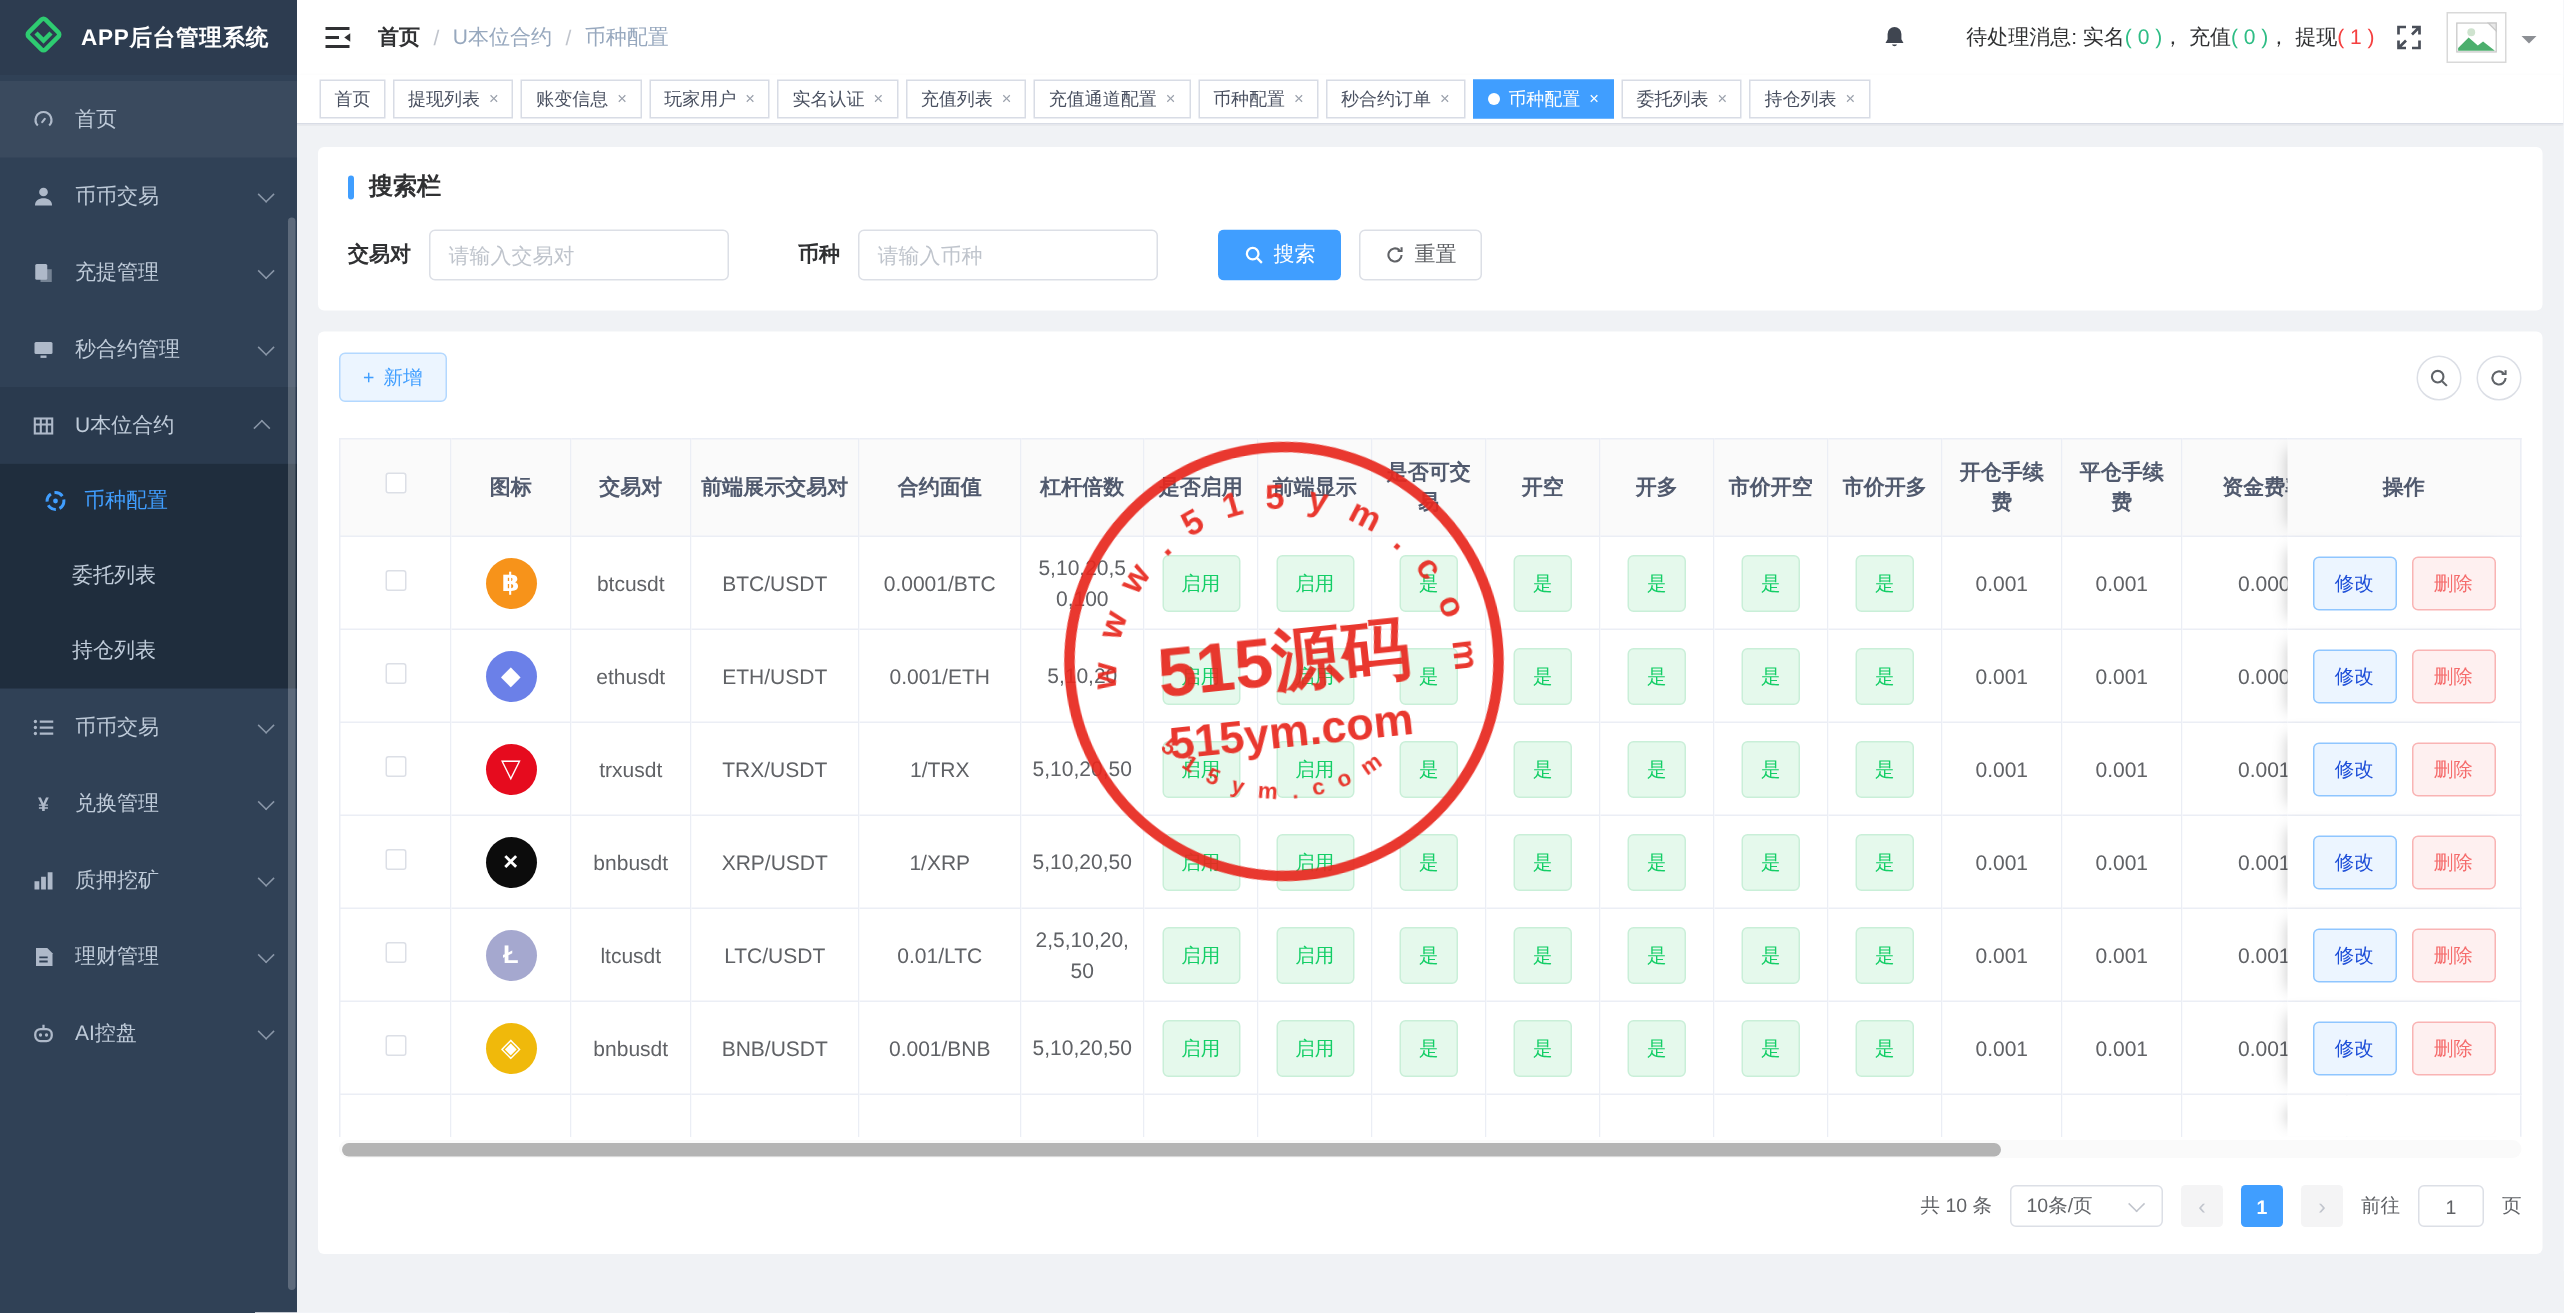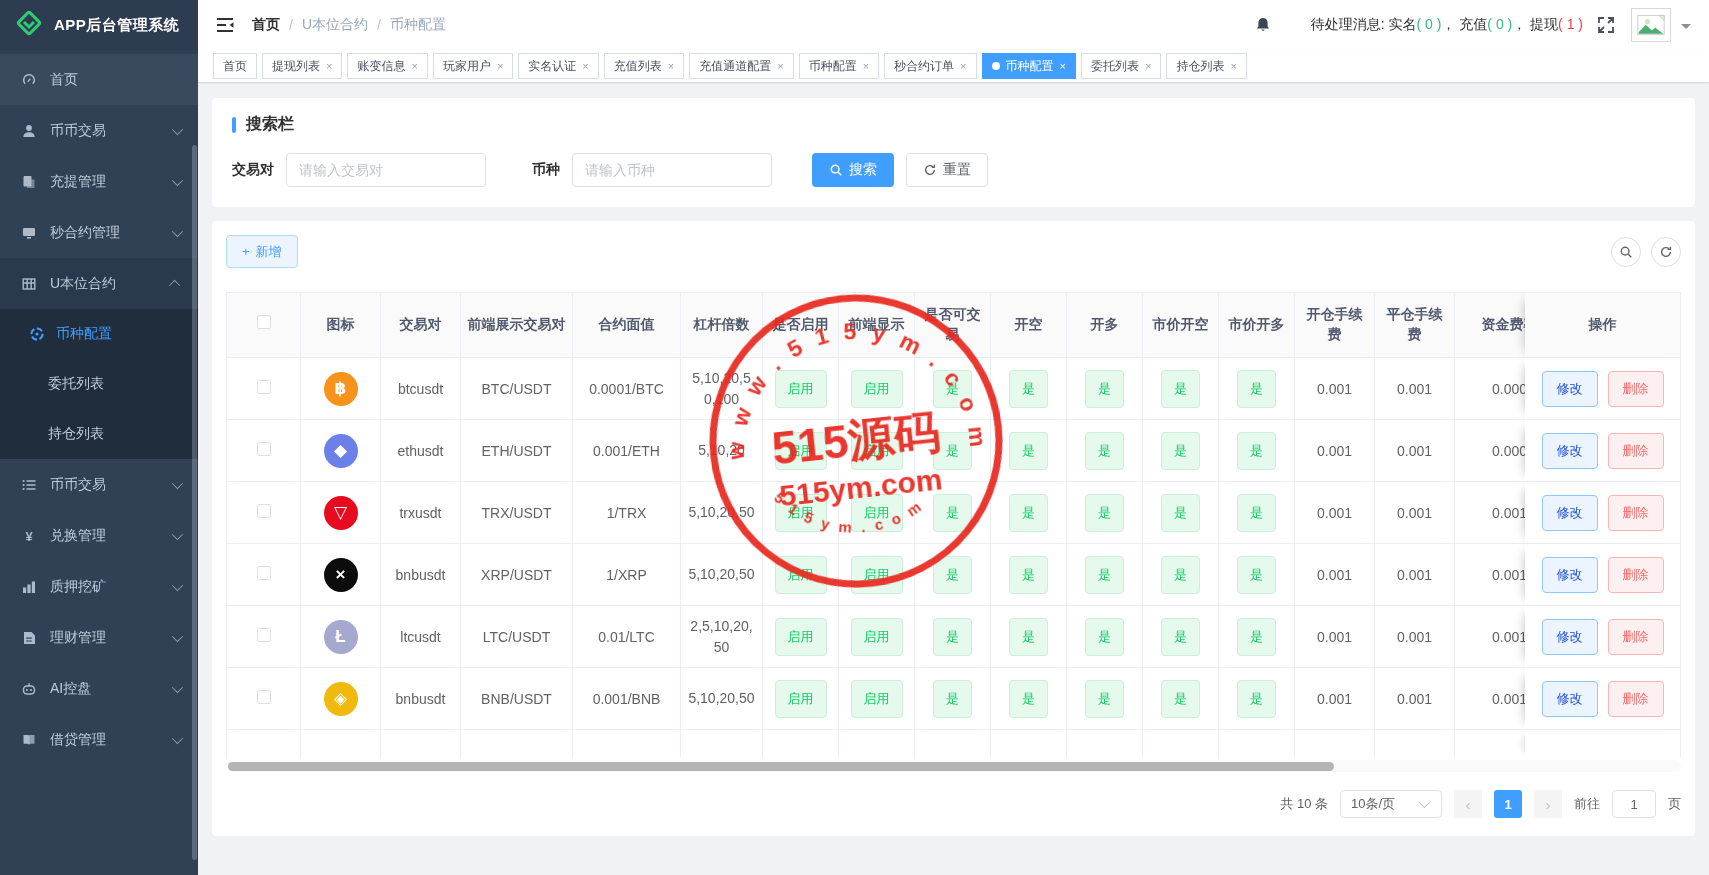--- a/index.html
+++ b/index.html
@@ -247,30 +247,20 @@
       <div class="menu-item">
         <span class="mi">
           <svg viewBox="0 0 16 16" fill="none" stroke="currentColor" stroke-width="1.5">
             <rect x="2.5" y="5" width="11" height="8" rx="3.5"></rect>
             <circle cx="6" cy="9" r="1.1" fill="currentColor" stroke="none"></circle>
             <circle cx="10" cy="9" r="1.1" fill="currentColor" stroke="none"></circle>
             <path d="M8 2.2V5"></path>
           </svg>
         </span>
         <span class="mlabel">AI控盘</span>
-        <i class="chev down"></i>
-      </div>
-      <div class="menu-item">
-        <span class="mi">
-          <svg viewBox="0 0 16 16" fill="currentColor">
-            <path d="M2.5 3H7a1.6 1.6 0 0 1 1.6 1.6V13.4A1.6 1.6 0 0 0 7 11.8H2.5z"></path>
-            <path d="M13.5 3H9a1.6 1.6 0 0 0-1.6 1.6V13.4A1.6 1.6 0 0 1 9 11.8h4.5z" opacity=".75"></path>
-          </svg>
-        </span>
-        <span class="mlabel">借贷管理</span>
         <i class="chev down"></i>
       </div>
     </div>
   <div class="side-scrollbar"></div>
 </div>
 
 <div class="main">
 
   <div class="navbar">
     <span class="hamburger">

